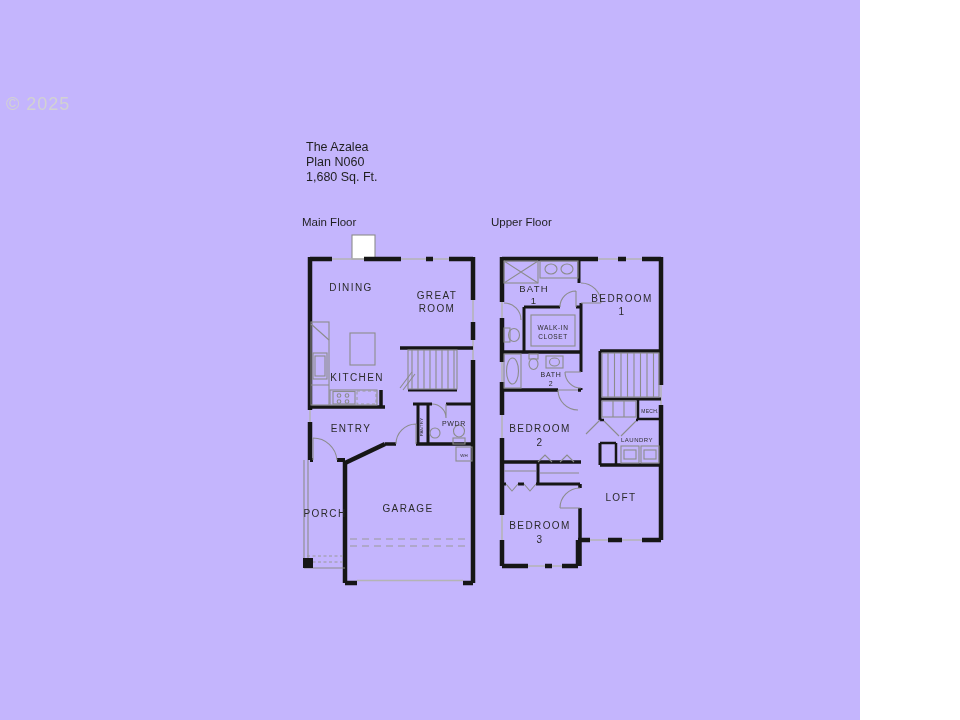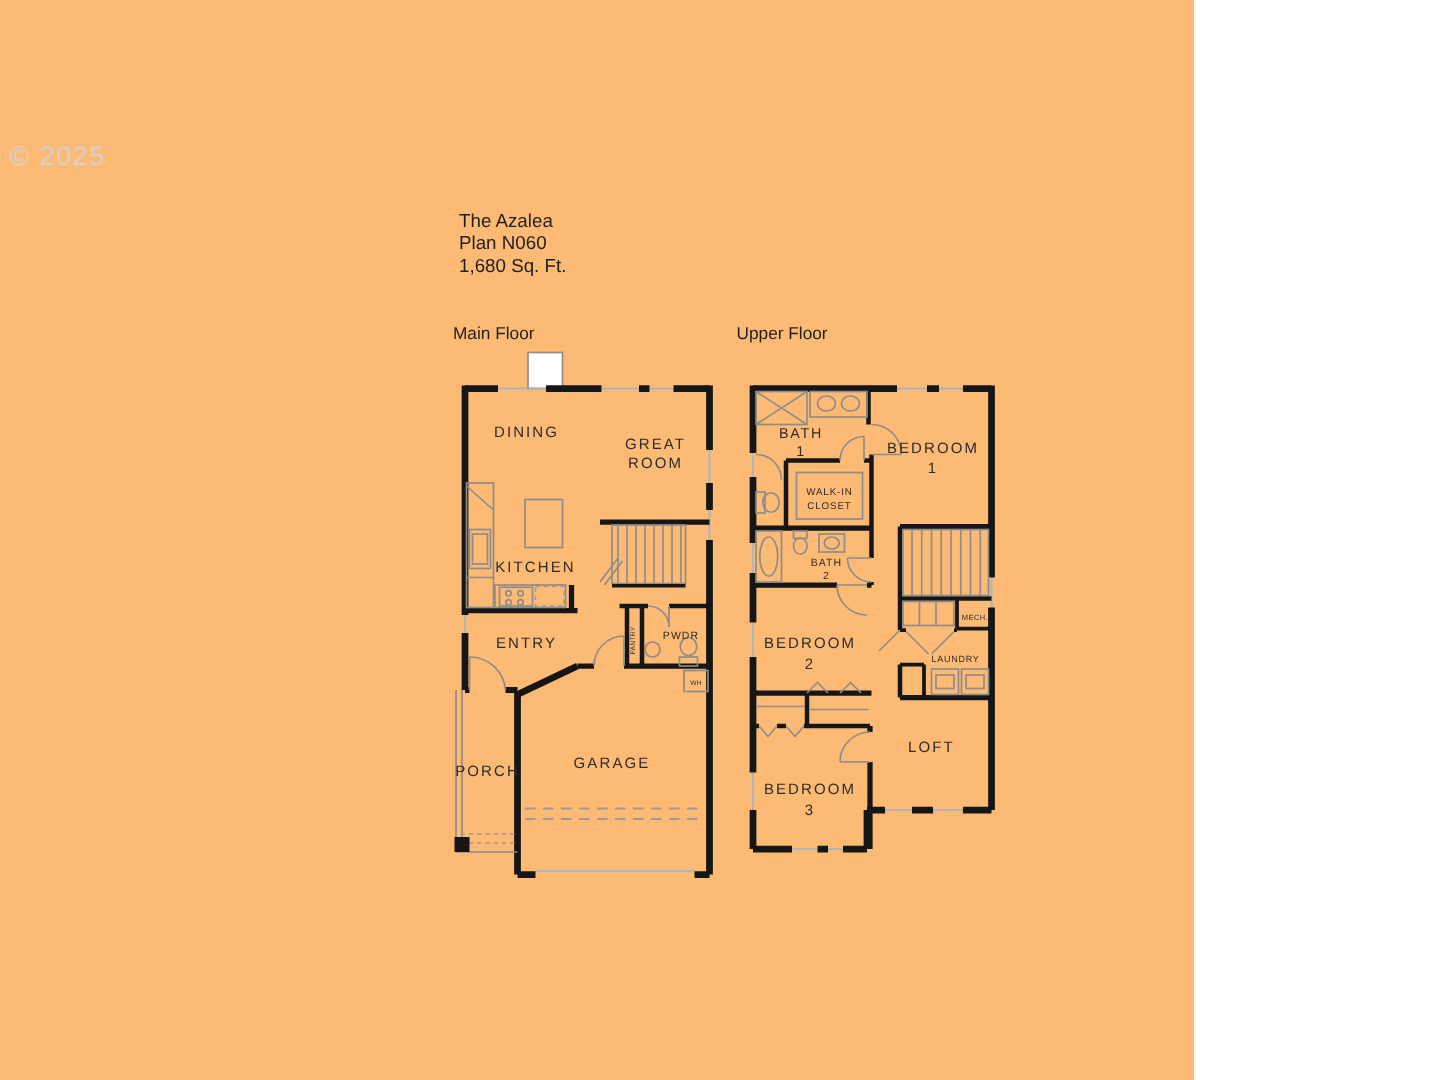--- a/index.html
+++ b/index.html
@@ -1,16 +1,16 @@
 <!DOCTYPE html>
 <html><head>
 <meta charset="utf-8">
 <style>
   html,body{margin:0;padding:0;background:#fff;}
-  #page{position:relative;width:796px;height:720px;background:#fdba74;overflow:hidden;
+  #page{position:relative;width:860px;height:720px;background:#c4b5fd;overflow:hidden;
         font-family:"Liberation Sans",sans-serif;}
   svg{position:absolute;left:0;top:0;}
   text{fill:#2b2b2b;font-family:"Liberation Sans",sans-serif;}
   .room   {font-size:10px;letter-spacing:1.4px;text-anchor:middle;}
   .room-sm{font-size:7px;letter-spacing:.7px;text-anchor:middle;}
   .room-xs{font-size:5px;letter-spacing:.3px;text-anchor:middle;}
   .room-2xs{font-size:4.4px;letter-spacing:.2px;text-anchor:middle;}
   .bath1  {font-size:9.5px;letter-spacing:1.2px;text-anchor:middle;}
   .wic    {font-size:6.5px;letter-spacing:.6px;text-anchor:middle;}
   .laund  {font-size:6px;letter-spacing:.5px;text-anchor:middle;}

